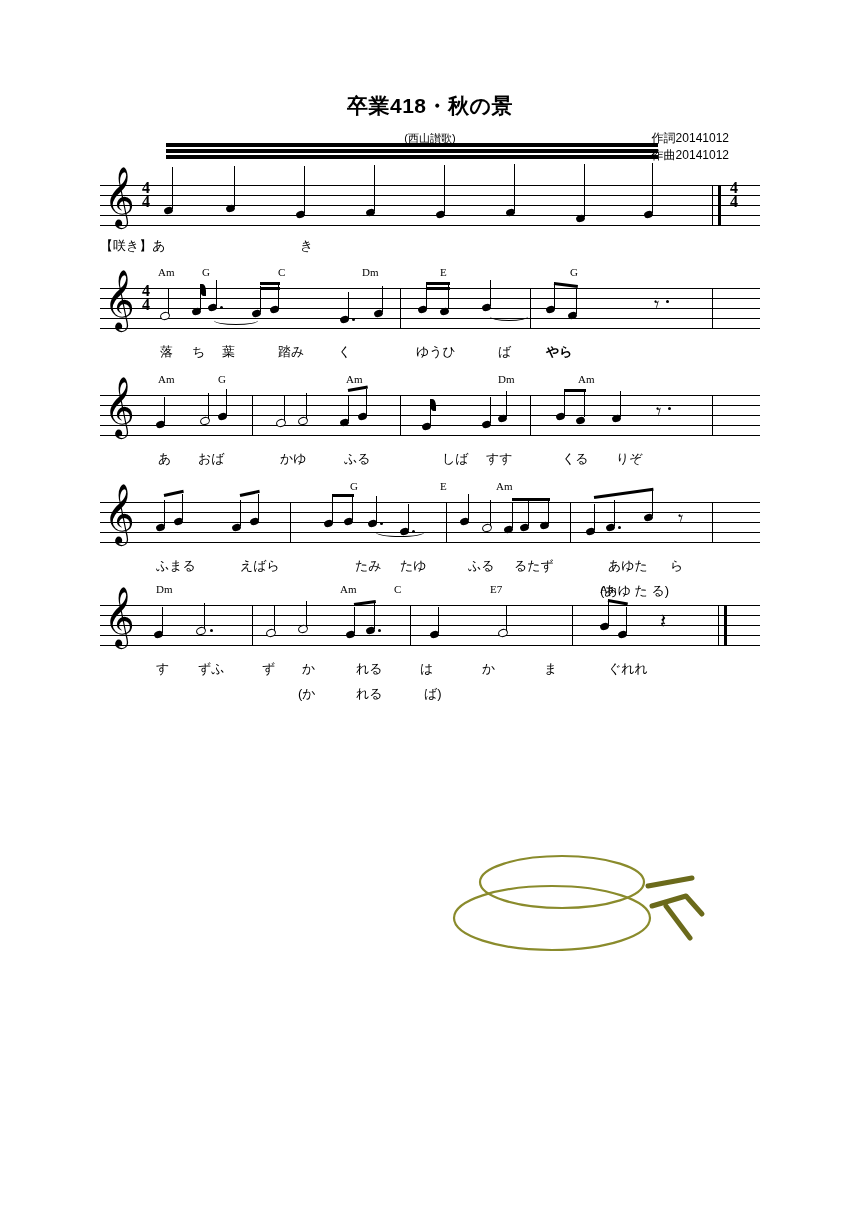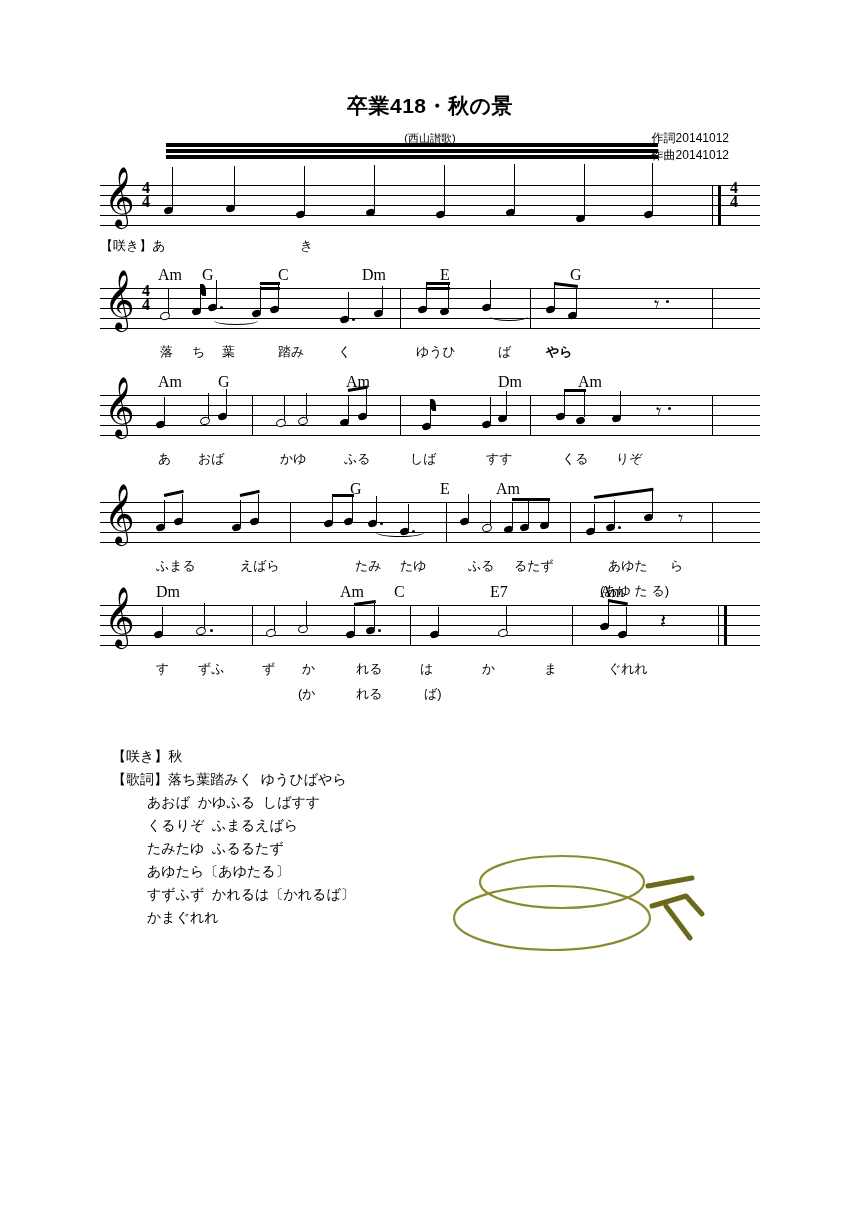--- a/index.html
+++ b/index.html
@@ -141,21 +141,21 @@
     border-radius: 0 0 50% 50%;
   }
   .rest {
     position: absolute;
     font-size: 20px;
     line-height: 20px;
     font-family: "DejaVu Sans", sans-serif;
   }
   .chord {
     position: absolute;
-    font-size: 16px;
+    font-size: 11px;
     font-family: "Liberation Serif", serif;
     top: -22px;
   }
   .lyric {
     position: absolute;
     font-size: 13px;
     white-space: nowrap;
   }
 
   
@@ -412,21 +412,21 @@
 
     <div class="rest" style="left:556px; top:6px;">𝄾</div>
     <div class="dot" style="left:568px; top:12px;"></div>
 
     <div class="barline" style="left:612px;"></div>
 
     <div class="lyric" style="left:58px; top:55px;">あ</div>
     <div class="lyric" style="left:98px; top:55px;">おば</div>
     <div class="lyric" style="left:180px; top:55px;">かゆ</div>
     <div class="lyric" style="left:244px; top:55px;">ふる</div>
-    <div class="lyric" style="left:310px; top:55px;">しば</div>
+    <div class="lyric" style="left:342px; top:55px;">しば</div>
     <div class="lyric" style="left:386px; top:55px;">すす</div>
     <div class="lyric" style="left:462px; top:55px;">くる</div>
     <div class="lyric" style="left:516px; top:55px;">りぞ</div>
   </div>
 
   <div class="system" style="top:502px;">
     <div class="staff">
       <div class="line l1"></div>
         <div class="line l2"></div>
         <div class="line l3"></div>
@@ -576,28 +576,20 @@
     <div class="lyric" style="left:320px; top:55px;">は</div>
     <div class="lyric" style="left:382px; top:55px;">か</div>
     <div class="lyric" style="left:444px; top:55px;">ま</div>
     <div class="lyric" style="left:508px; top:55px;">ぐれれ</div>
 
     <div class="lyric" style="left:198px; top:80px;">(か</div>
     <div class="lyric" style="left:256px; top:80px;">れる</div>
     <div class="lyric" style="left:324px; top:80px;">ば)</div>
   </div>
 
-  <div class="lyricblock">【咲き】秋
-【歌詞】落ち葉踏みく  ゆうひばやら
-         あおば  かゆふる  しばすす
-         くるりぞ  ふまるえばら
-         たみたゆ  ふるるたず
-         あゆたら〔あゆたる〕
-         すずふず  かれるは〔かれるば〕
-         かまぐれれ</div>
 
 
   <div class="drawing">
     <svg width="300" height="140" viewBox="0 0 300 140" xmlns="http://www.w3.org/2000/svg">
       <ellipse cx="122" cy="42" rx="82" ry="26" fill="none" stroke="#8a8b2c" stroke-width="2.2"></ellipse>
       <ellipse cx="112" cy="78" rx="98" ry="32" fill="none" stroke="#8a8b2c" stroke-width="2.2"></ellipse>
       <path d="M208 46 L252 38" fill="none" stroke="#6b6a1b" stroke-width="5" stroke-linecap="round"></path>
       <path d="M212 66 L246 56 L262 74" fill="none" stroke="#6b6a1b" stroke-width="5" stroke-linecap="round" stroke-linejoin="round"></path>
       <path d="M226 66 L250 98" fill="none" stroke="#6b6a1b" stroke-width="5" stroke-linecap="round"></path>
     </svg>

